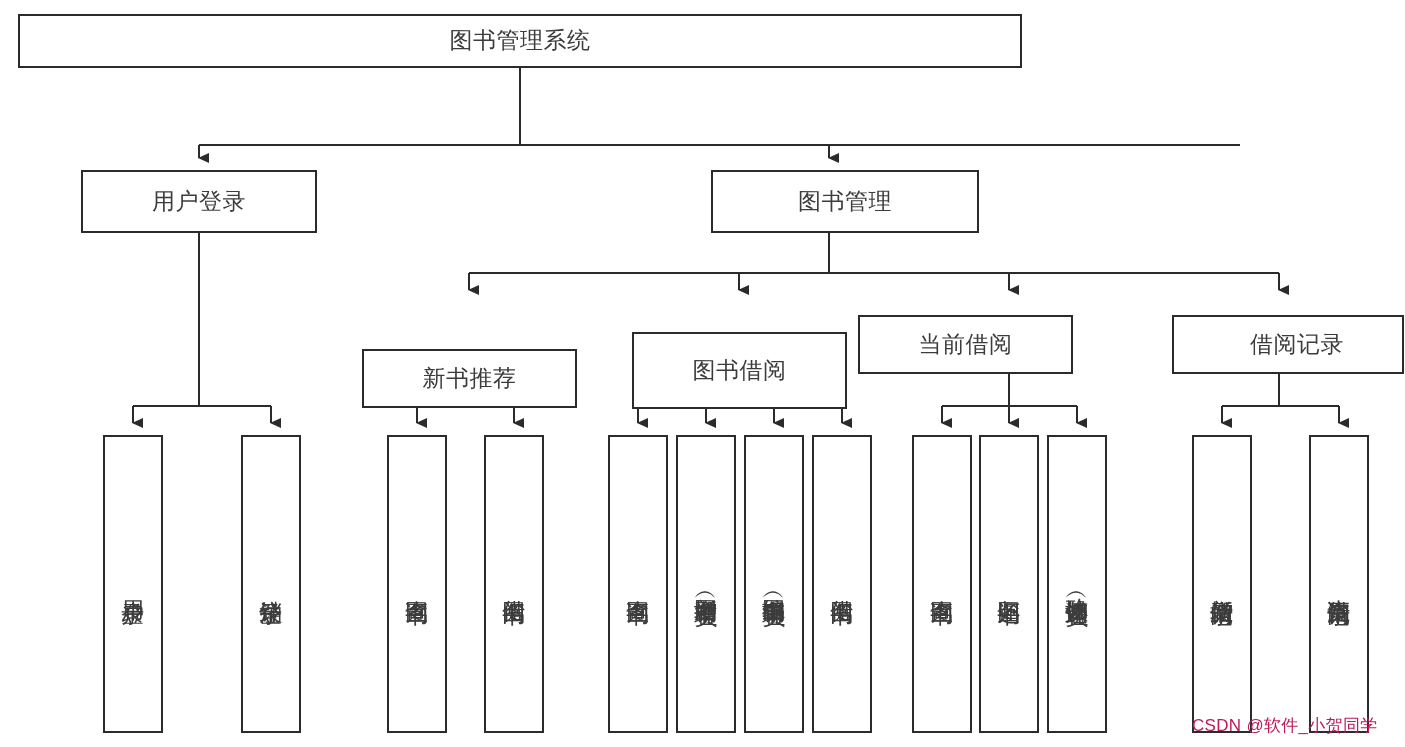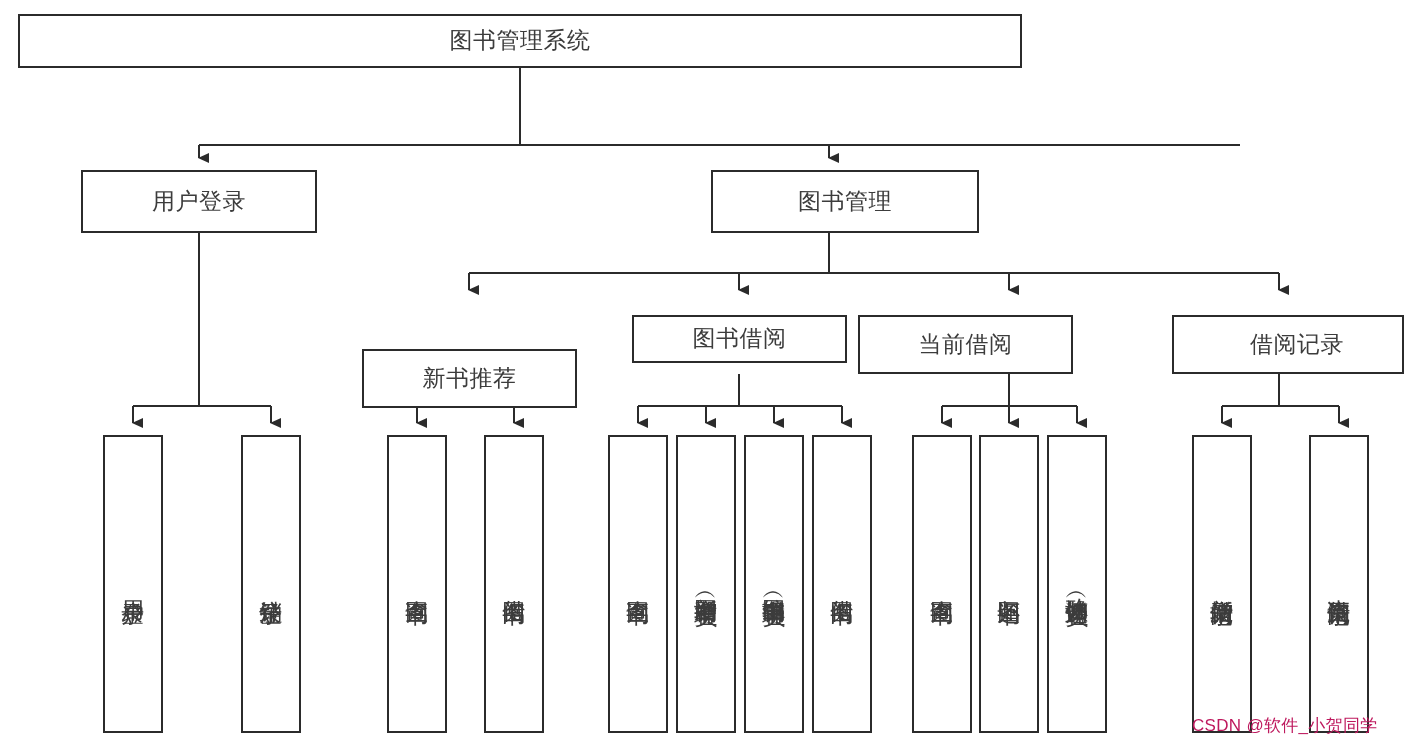--- a/index.html
+++ b/index.html
@@ -131,21 +131,21 @@
   <div class="node-box" style="left:81px; top:170px; width:236px; height:63px;">
     <span class="node-label-h">用户登录</span>
   </div>
   <div class="node-box" style="left:711px; top:170px; width:268px; height:63px;">
     <span class="node-label-h">图书管理</span>
   </div>
 
   <div class="node-box" style="left:362px; top:315px; width:215px; height:59px;margin-top:34px;">
     <span class="node-label-h">新书推荐</span>
   </div>
-  <div class="node-box" style="left:632px; top:315px; width:215px; height:48px;">
+  <div class="node-box" style="left:632px; top:332px; width:215px; height:77px;">
     <span class="node-label-h">图书借阅</span>
   </div>
   <div class="node-box" style="left:858px; top:315px; width:215px; height:59px;">
     <span class="node-label-h">当前借阅</span>
   </div>
   <div class="node-box" style="left:1172px; top:315px; width:232px; height:59px;padding-left:18px;">
     <span class="node-label-h">借阅记录</span>
   </div>
 
   <div class="node-box leaf" style="left:103px; top:435px; width:60px; height:298px;">

